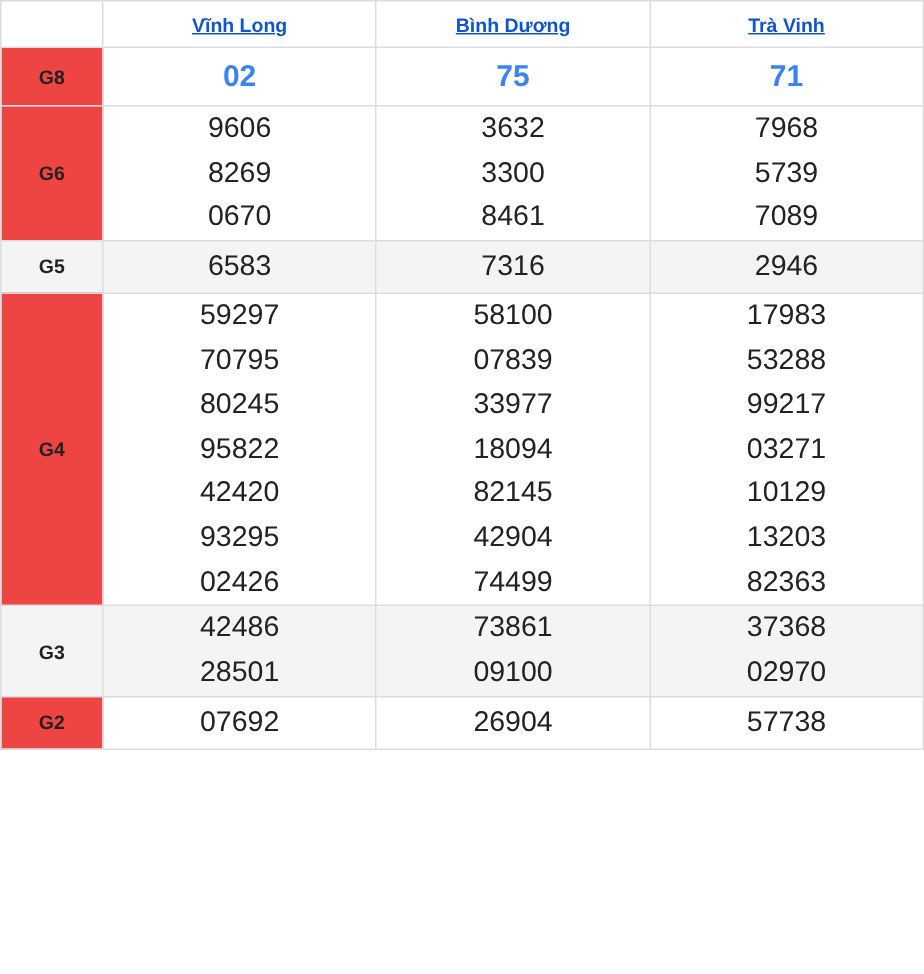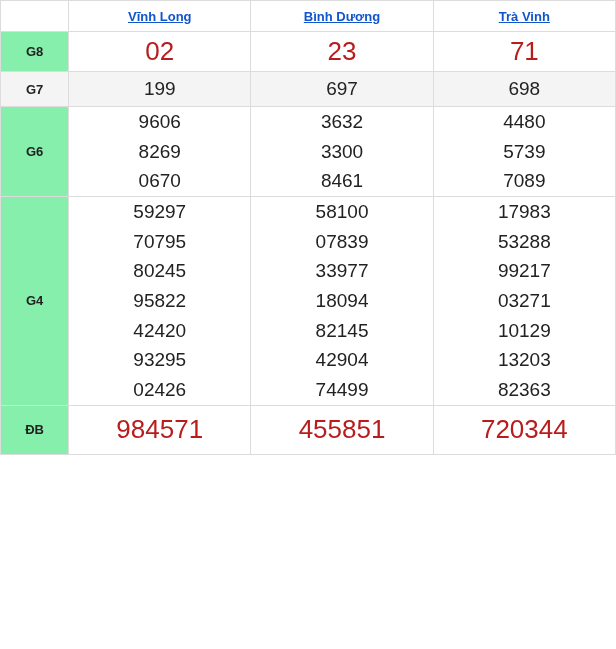--- a/index.html
+++ b/index.html
@@ -41,21 +41,21 @@
     text-align: right;
   }
   thead th.corner {
     background: #ffffff;
   }
 
   td.label {
     font-size: 13px;
     font-weight: bold;
     color: #222222;
-    background: #86efac;
+    background: #ef4444;
   }
   td.val {
     font-size: 19px;
     color: #222222;
     background: #ffffff;
     line-height: 1.35;
   }
   tr.shaded td.val {
     background: #f4f4f4;
   }
@@ -63,23 +63,23 @@
     background: #f4f4f4;
   }
   td.val .num {
     display: block;
     padding: 2px 0;
   }
 
   
   tr.g8 td.val,
   tr.db td.val {
-    color: #b91c1c;
-    font-size: 26px;
-    font-weight: normal;
+    color: #3b82f6;
+    font-size: 20px;
+    font-weight: bold;
   }
   tr.g8 td.val { height: 38px; }
   tr.db td.val { height: 48px; }
   tr.g7 td.val { height: 34px; }
   tr.g5 td.val { height: 34px; }
   tr.g2 td.val { height: 34px; }
   tr.g1 td.val { height: 34px; }
 </style>
 </head>
 <body>
@@ -105,54 +105,54 @@
       </th>
     </tr>
   </thead>
   <tbody>
       <tr class="g8">
         <td class="label">G8</td>
         <td class="val">
           <span class="num">02</span>
         </td>
         <td class="val">
-          <span class="num">23</span>
+          <span class="num">75</span>
         </td>
         <td class="val">
           <span class="num">71</span>
-        </td>
-      </tr>
-      <tr class="g7 shaded">
-        <td class="label">G7</td>
-        <td class="val">
-          <span class="num">199</span>
-        </td>
-        <td class="val">
-          <span class="num">697</span>
-        </td>
-        <td class="val">
-          <span class="num">698</span>
         </td>
       </tr>
       <tr class="g6">
         <td class="label">G6</td>
         <td class="val">
           <span class="num">9606</span>
           <span class="num">8269</span>
           <span class="num">0670</span>
         </td>
         <td class="val">
           <span class="num">3632</span>
           <span class="num">3300</span>
           <span class="num">8461</span>
         </td>
         <td class="val">
-          <span class="num">4480</span>
+          <span class="num">7968</span>
           <span class="num">5739</span>
           <span class="num">7089</span>
+        </td>
+      </tr>
+      <tr class="g5 shaded">
+        <td class="label">G5</td>
+        <td class="val">
+          <span class="num">6583</span>
+        </td>
+        <td class="val">
+          <span class="num">7316</span>
+        </td>
+        <td class="val">
+          <span class="num">2946</span>
         </td>
       </tr>
       <tr class="g4">
         <td class="label">G4</td>
         <td class="val">
           <span class="num">59297</span>
           <span class="num">70795</span>
           <span class="num">80245</span>
           <span class="num">95822</span>
           <span class="num">42420</span>
@@ -171,26 +171,41 @@
         <td class="val">
           <span class="num">17983</span>
           <span class="num">53288</span>
           <span class="num">99217</span>
           <span class="num">03271</span>
           <span class="num">10129</span>
           <span class="num">13203</span>
           <span class="num">82363</span>
         </td>
       </tr>
-      <tr class="db">
-        <td class="label">ĐB</td>
-        <td class="val">
-          <span class="num">984571</span>
-        </td>
-        <td class="val">
-          <span class="num">455851</span>
-        </td>
-        <td class="val">
-          <span class="num">720344</span>
+      <tr class="g3 shaded">
+        <td class="label">G3</td>
+        <td class="val">
+          <span class="num">42486</span>
+          <span class="num">28501</span>
+        </td>
+        <td class="val">
+          <span class="num">73861</span>
+          <span class="num">09100</span>
+        </td>
+        <td class="val">
+          <span class="num">37368</span>
+          <span class="num">02970</span>
+        </td>
+      </tr>
+      <tr class="g2">
+        <td class="label">G2</td>
+        <td class="val">
+          <span class="num">07692</span>
+        </td>
+        <td class="val">
+          <span class="num">26904</span>
+        </td>
+        <td class="val">
+          <span class="num">57738</span>
         </td>
       </tr>
     </tbody>
 </table>
 
 </body></html>

